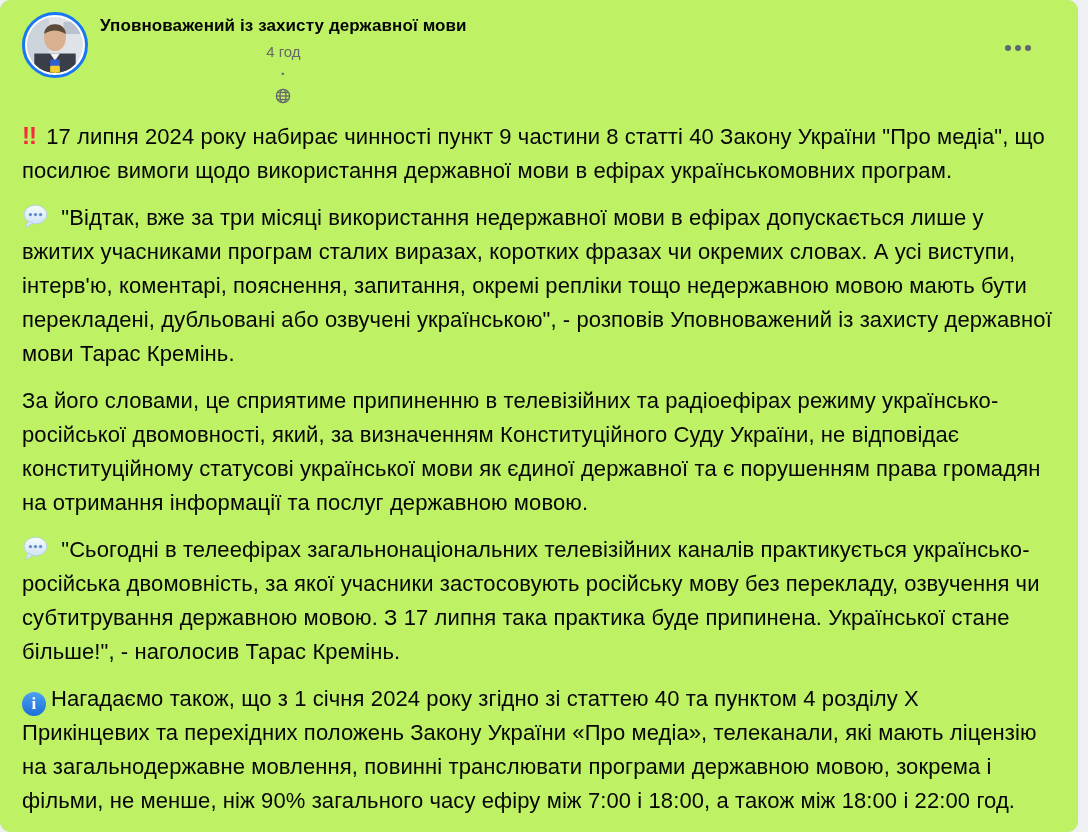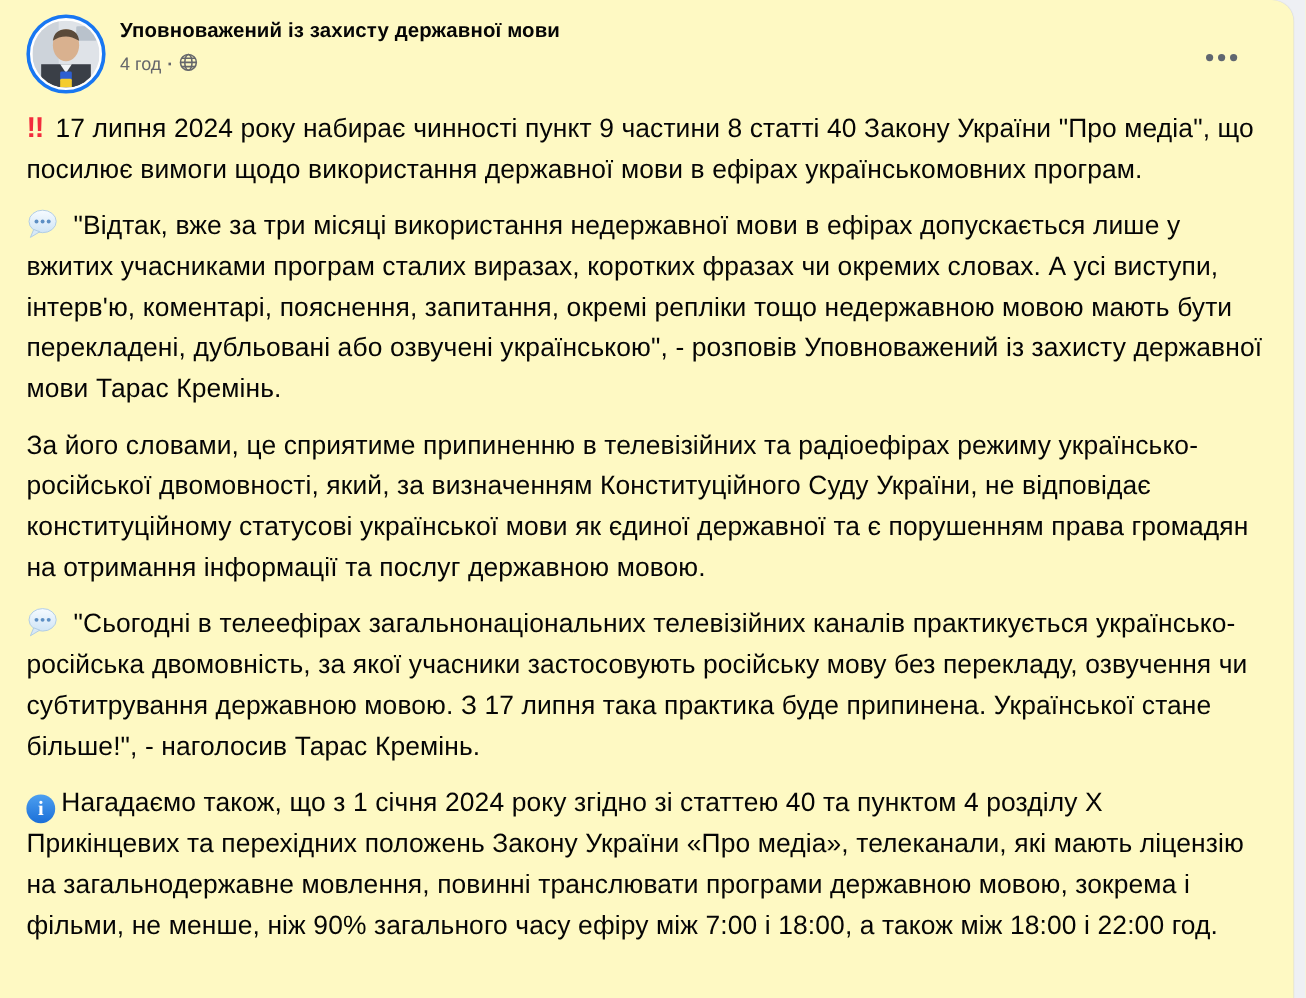--- a/index.html
+++ b/index.html
@@ -7,23 +7,24 @@
     width: 1088px; height: 832px;
     background: #eef0f4;
     font-family: "Liberation Sans", sans-serif;
     overflow: hidden;
     position: relative;
   }
   .post-card {
     position: absolute;
     left: 0; top: 0;
     width: 1078px; height: 832px;
-    background: #fef9c3;
+    background: #bef264;
     border-top-right-radius: 18px;
     box-shadow: 0 0 1px rgba(0,0,0,.12);
+    border-radius: 11px;
   }
   
   .header {
     display: flex;
     align-items: flex-start;
     padding: 12px 20px 6px 22px;
     position: relative;
   }
   .avatar {
     width: 56px; height: 56px;
@@ -48,20 +49,21 @@
     letter-spacing: .1px;
     cursor: pointer;
   }
   .meta-row {
     margin-top: 7px;
     display: flex;
     align-items: center;
     gap: 5px;
     color: #65676b;
     font-size: 15px;
+    flex-direction: column;
   }
   .meta-row .sep { font-weight: 700; }
   .globe { display: inline-block; margin-top: 1px; }
   .menu-btn {
     position: absolute;
     top: 30px; right: 42px;
     width: 36px; height: 36px;
     border-radius: 50%;
     display: flex; align-items: center; justify-content: center;
     cursor: pointer;

